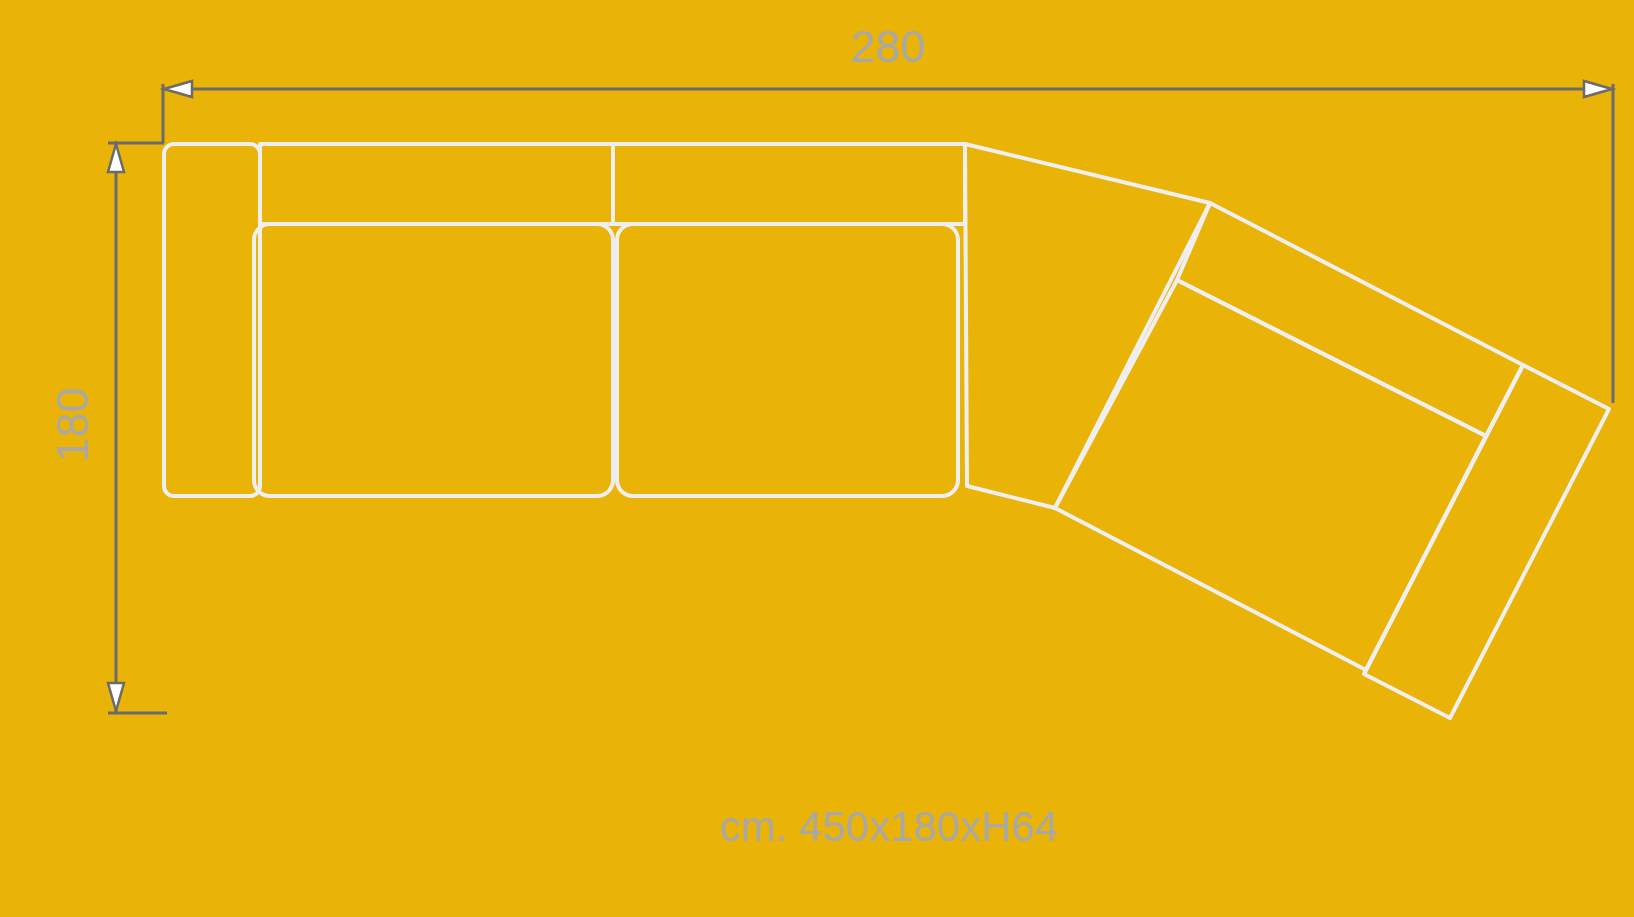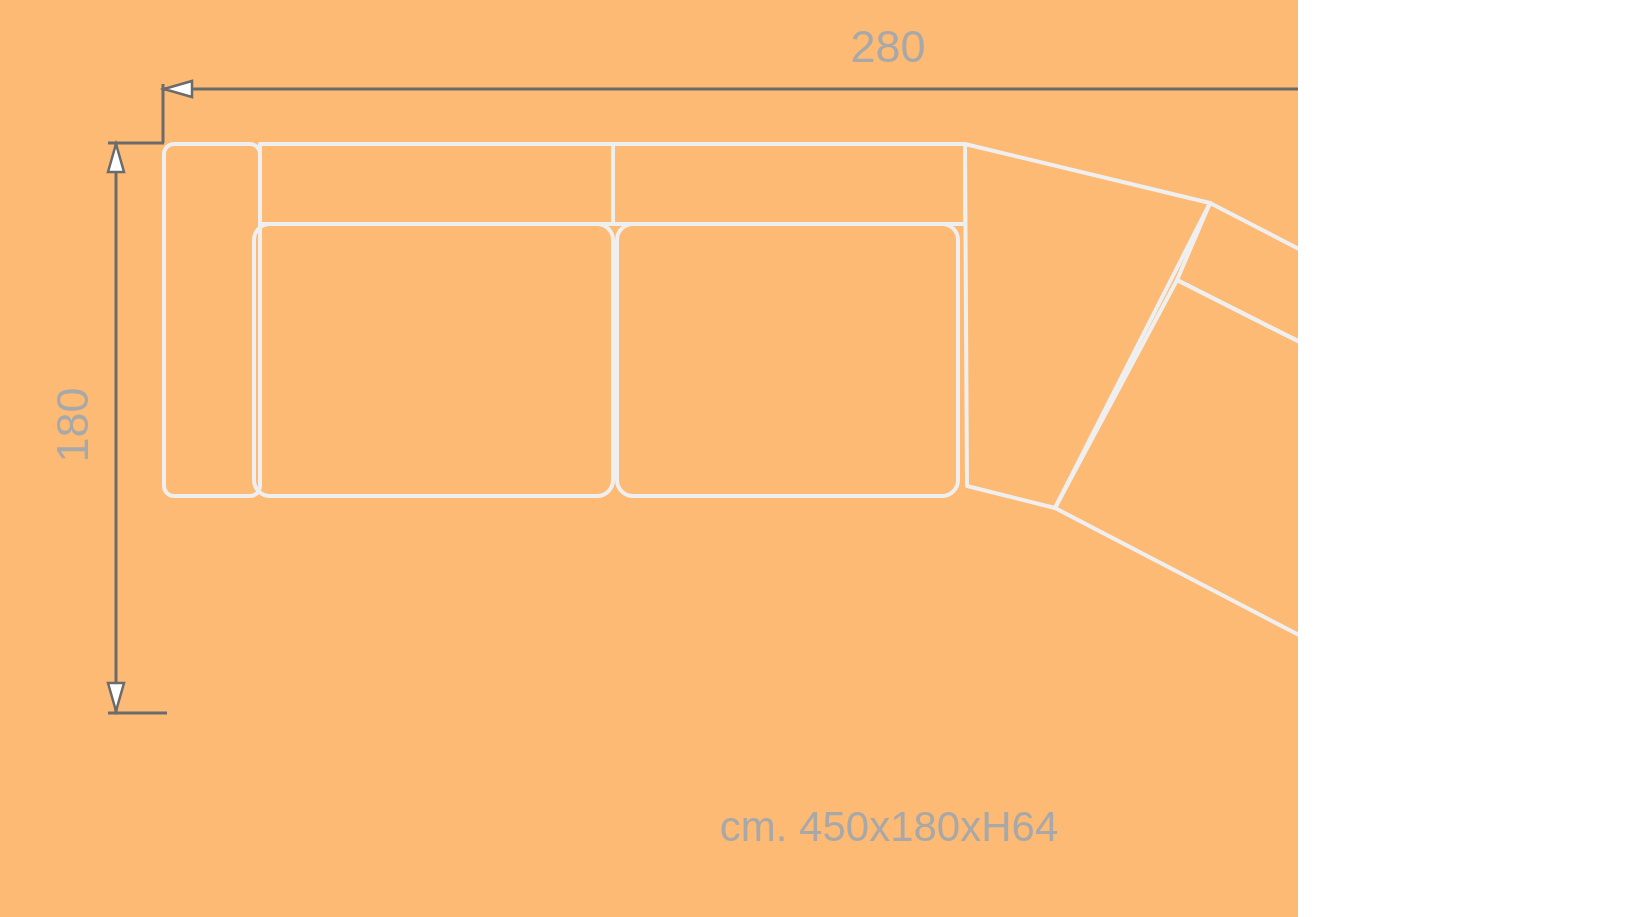--- a/index.html
+++ b/index.html
@@ -2,23 +2,23 @@
 <html><head>
 <meta charset="utf-8">
 <style>
   html, body {
     margin: 0;
     padding: 0;
     background: #ffffff;
   }
   .canvas {
     position: relative;
-    width: 1298px;
+    width: 1634px;
     height: 917px;
-    background: #fdba74;
+    background: #eab308;
     overflow: hidden;
     font-family: "Liberation Sans", "DejaVu Sans", sans-serif;
   }
   svg { display: block; }
   .dim-label {
     font-family: "Liberation Sans", "DejaVu Sans", sans-serif;
     font-size: 45px;
     fill: #a8a8a8;
   }
   .caption-label {

